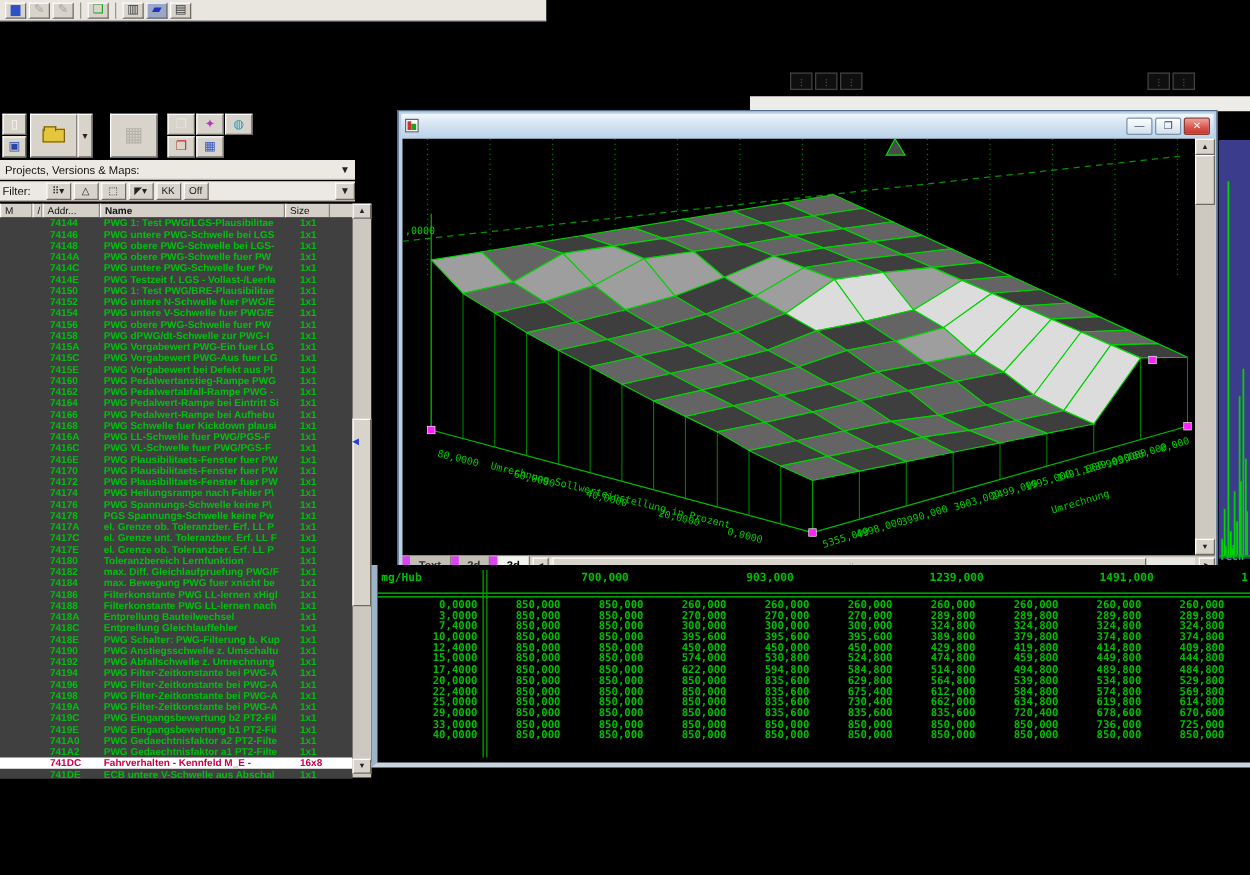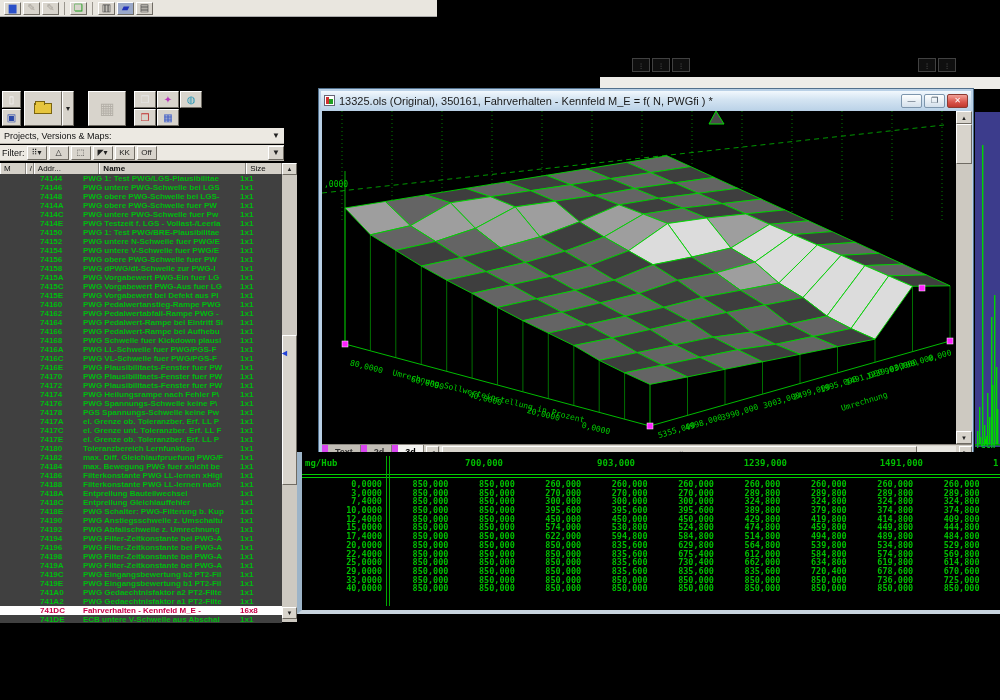--- a/index.html
+++ b/index.html
@@ -32,21 +32,21 @@
   .b-mini { position:absolute; width:22px; height:17px; font-size:10px; }
   .folder { width:18px; height:11px; background:#e6c53e; border:1px solid #7a6410; position:relative; }
   .folder::before { content:""; position:absolute; left:0; top:-3px; width:8px; height:3px;
                     background:#e6c53e; border:1px solid #7a6410; border-bottom:none; }
 
   
   #projectsbar { position:absolute; left:0; top:128px; width:284px; height:16px;
                  display:flex; align-items:center; font-size:9px; color:#111; padding:0 4px; }
   #projectsbar .dd { margin-left:auto; font-size:8px; color:#222; }
   #filterbar { position:absolute; left:0; top:145px; width:284px; height:16px;
-               display:flex; align-items:center; gap:2px; font-size:9px; color:#111; padding:0 2px; }
+               display:flex; align-items:center; gap:12px; font-size:9px; color:#111; padding:0 2px; }
   .fbtn { height:14px; min-width:20px; padding:0 2px; font-size:8px; }
   #filter-drop { position:absolute; right:0; top:1px; width:16px; height:14px; font-size:8px; }
 
   #listheader { position:absolute; left:0; top:163px; width:282px; height:11px; display:flex;
                 background:#d4d0c8; font-size:8px; color:#111; }
   #listheader .hc { border-right:1px solid #8a8680; border-left:1px solid #fff;
                     padding-left:3px; overflow:hidden; white-space:nowrap; line-height:11px; }
 
   #maplist { position:absolute; left:0; top:174px; width:282px; height:449px; overflow:hidden; background:#404040; }
   .lrow { display:flex; height:9px; line-height:9px; font-weight:bold; font-size:8px;
@@ -175,21 +175,21 @@
         <span class="btn fbtn">⬚</span>
         <span class="btn fbtn">◤▾</span>
         <span class="btn fbtn">KK</span>
         <span class="btn fbtn">Off</span>
       </span>
     <span id="filter-drop" class="btn">▼</span>
   </div>
   <div id="listheader">
       <div class="hc" style="width: 26px;">M</div>
       <div class="hc" style="width: 8px;">/</div>
-      <div class="hc" style="width: 66px;">Addr...</div>
+      <div class="hc" style="width: 46px;">Addr...</div>
       <div class="hc" style="width: 148px; font-weight: bold;">Name</div>
       <div class="hc" style="width: 36px;">Size</div>
     </div>
   <div id="maplist">
       <div class="lrow">
         <span class="lid">74144</span>
         <span class="lname">PWG 1: Test PWG/LGS-Plausibilitae</span>
         <span class="lsize">1x1</span>
       </div>
       <div class="lrow">
@@ -441,21 +441,20 @@
   <div id="lscroll">
     <div class="sb-up btn">▲</div>
     <div class="thumb btn"></div>
     <div class="mark">◄</div>
     <div class="sb-dn btn">▼</div>
   </div>
 
   <div id="win3d">
     <div class="titlebar">
       <div class="titleicon"></div>
-      <span>13325.ols (Original), 350161, Fahrverhalten - Kennfeld M_E = f( N, PWGfi ) *</span>
       <div class="winbtns">
         <div class="wbtn">—</div>
         <div class="wbtn">❐</div>
         <div class="wbtn close">✕</div>
       </div>
     </div>
     <div id="plot"><svg width="634" height="333" viewBox="0 0 634 333">
           <line x1="20" y1="0" x2="20" y2="112" stroke="#007a00" stroke-width="1" stroke-dasharray="1 3"></line>
           <line x1="70" y1="0" x2="70" y2="112" stroke="#007a00" stroke-width="1" stroke-dasharray="1 3"></line>
           <line x1="120" y1="0" x2="120" y2="112" stroke="#007a00" stroke-width="1" stroke-dasharray="1 3"></line>

